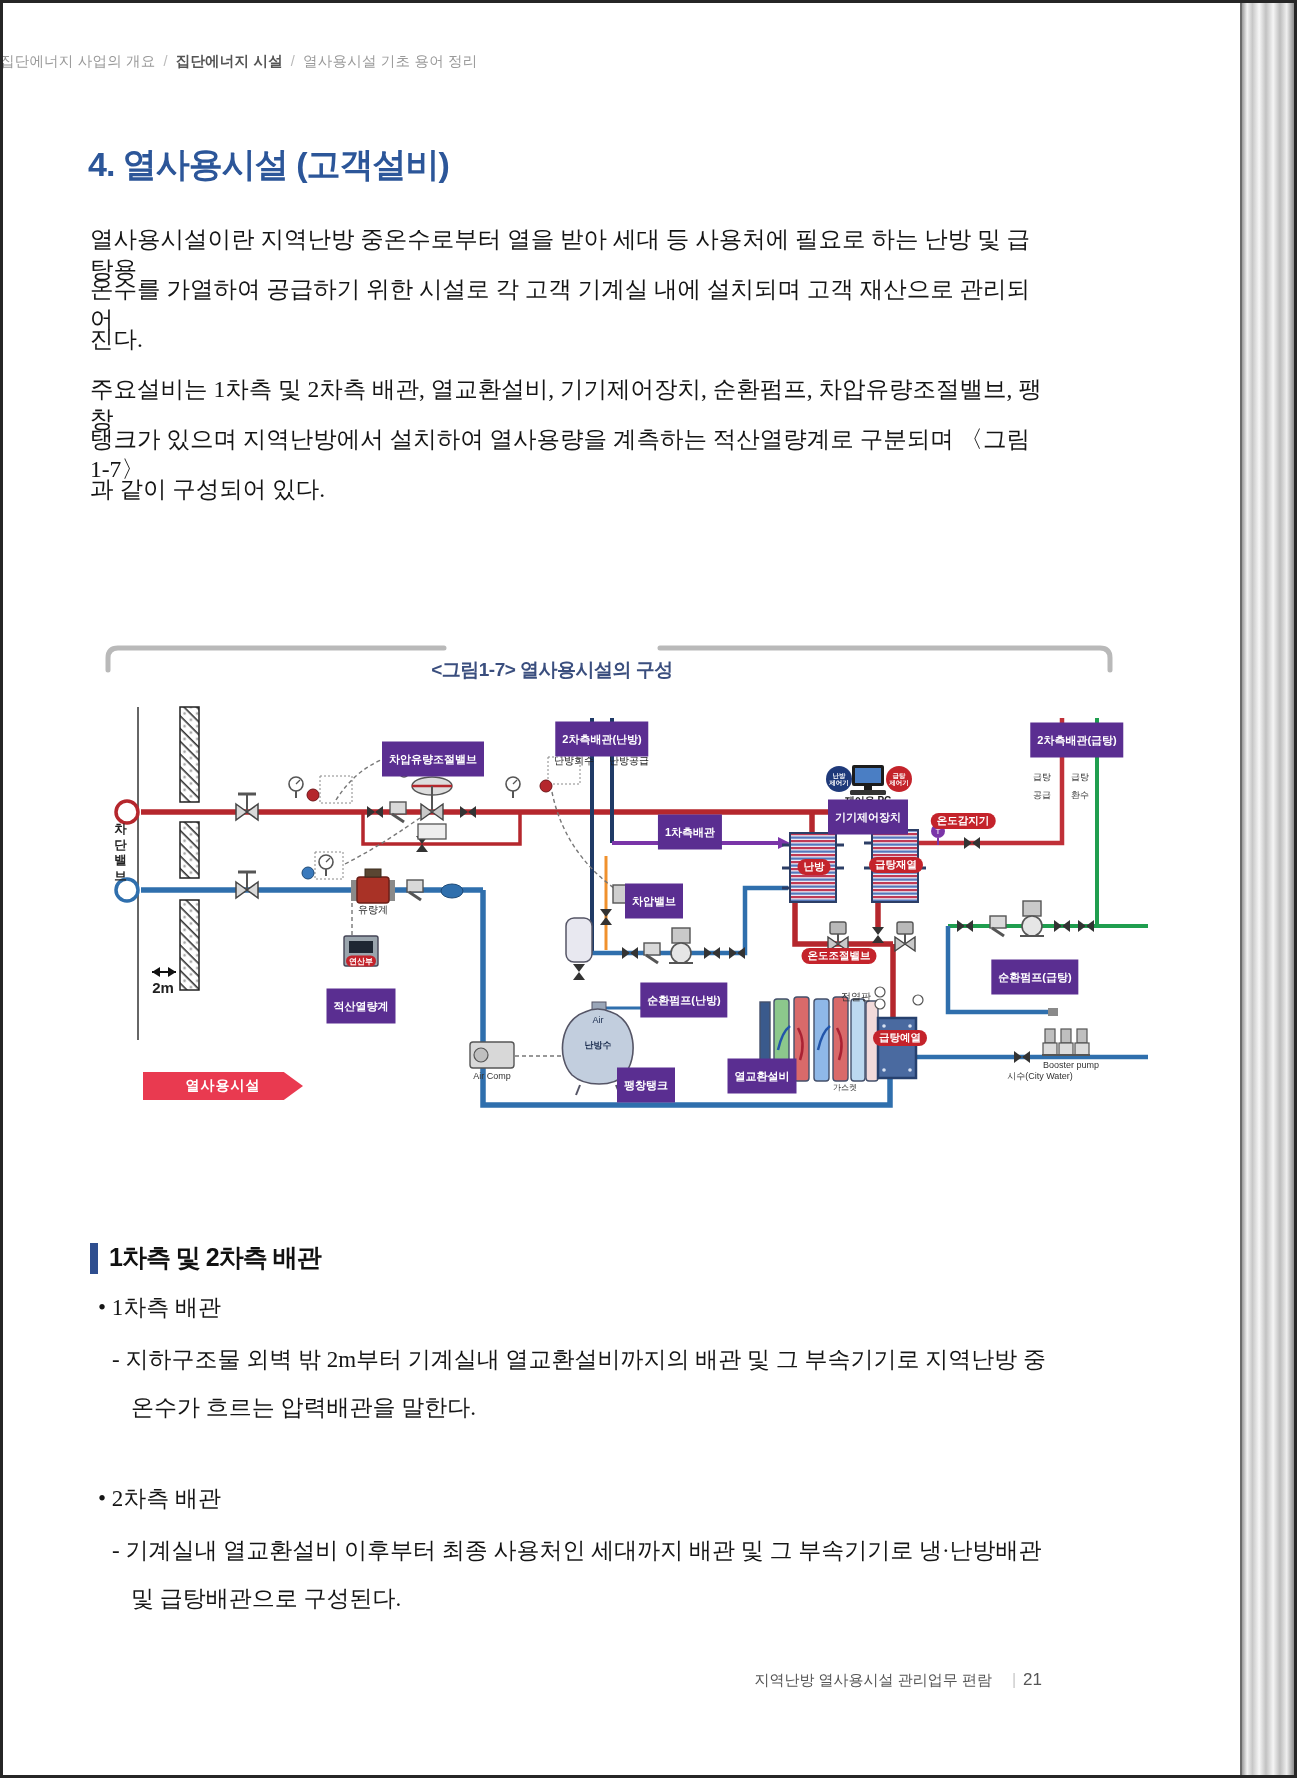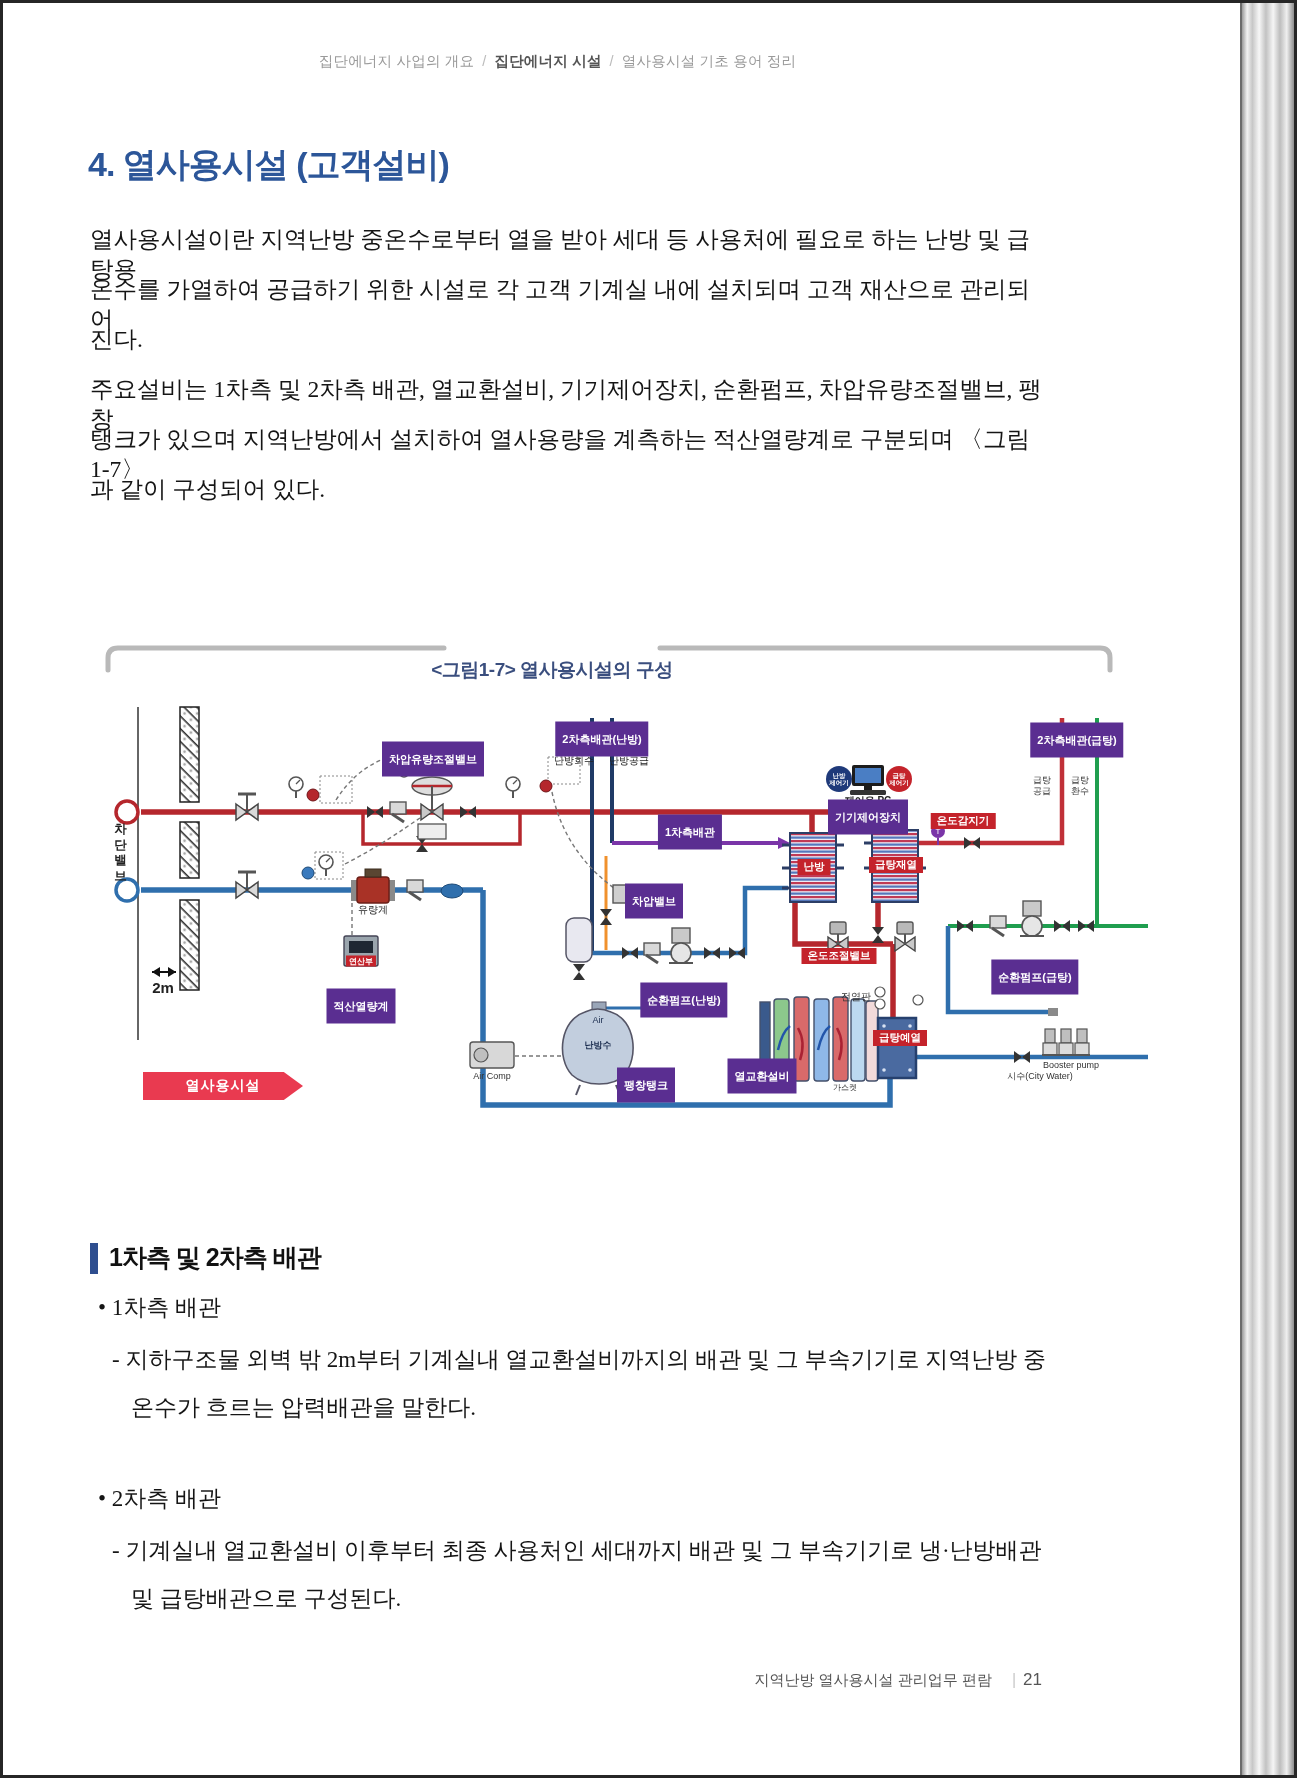--- a/index.html
+++ b/index.html
@@ -5,38 +5,38 @@
   html,body{margin:0;padding:0;background:#4a4a4a;}
   .stage{position:relative;width:1297px;height:1778px;background:#ffffff;overflow:hidden;
          font-family:"Liberation Sans",sans-serif;}
   .frame{position:absolute;inset:0;border:3px solid #262626;pointer-events:none;z-index:50;}
   .bookedge{position:absolute;top:3px;bottom:3px;right:3px;width:52px;z-index:40;
     border-left:2px solid #6b6b6b;
     background:linear-gradient(90deg,#9a9a9a 0%,#f2f2f2 10%,#c7c7c7 20%,#f7f7f7 33%,
       #c2c2c2 46%,#f5f5f5 60%,#bdbdbd 73%,#efefef 86%,#8d8d8d 100%);}
   .abs{position:absolute;}
   
-  .crumb{position:absolute;top:52px;left:0;width:1115px;text-align:center;font-size:14.5px;color:#9a9a9a;letter-spacing:.2px;}
+  .crumb{position:absolute;top:52px;left:0;width:1115px;text-align:left;font-size:14.5px;color:#9a9a9a;letter-spacing:.2px;}
   .crumb b{color:#555;font-weight:bold;}
   .crumb .s{color:#bbb;padding:0 8px;}
   
   .title{position:absolute;left:88px;top:142px;font-size:34px;font-weight:bold;color:#2c5699;letter-spacing:-1px;}
   .bodyline{position:absolute;left:90px;width:952px;font-family:"Liberation Serif",serif;
             font-size:23.5px;color:#151515;line-height:30px;}
   
   .cap{position:absolute;left:552px;top:670px;transform:translate(-50%,-50%);
        font-size:19px;font-weight:bold;color:#3a4e7e;letter-spacing:-0.5px;white-space:nowrap;}
   
   .pl{position:absolute;transform:translate(-50%,-50%);background:#5a2e91;color:#fff;
       font-size:11px;font-weight:bold;padding:10px 7px;white-space:nowrap;z-index:10;margin-top:28px;}
   .rl{position:absolute;transform:translate(-50%,-50%);background:#c4232b;color:#fff;
-      font-size:10.5px;font-weight:bold;padding:1px 6px;white-space:nowrap;z-index:10;}
+      font-size:10.5px;font-weight:bold;padding:1px 6px;white-space:nowrap;z-index:10;border-radius:8px;}
   .tt{position:absolute;transform:translate(-50%,-50%);font-size:10px;color:#222;white-space:nowrap;z-index:9;}
   .tt2{font-size:9px;color:#333;}
-  .pre{white-space:pre-line;text-align:right;line-height:11px;}
+  .pre{white-space:pre-line;text-align:right;line-height:18px;}
   .vert{position:absolute;width:15px;font-size:12.5px;font-weight:bold;color:#222;
         line-height:15.5px;word-break:break-all;text-align:center;z-index:9;}
   .banner{position:absolute;left:143px;top:1036px;width:160px;height:28px;background:#e93a50;
      color:#fff;font-size:14px;font-weight:bold;display:flex;align-items:center;justify-content:center;
      clip-path:polygon(0 0,88% 0,100% 50%,88% 100%,0 100%);z-index:10;letter-spacing:1px;margin-top:36px;}
   .cicon{position:absolute;transform:translate(-50%,-50%);width:26px;height:26px;border-radius:50%;
      color:#fff;font-size:6.5px;font-weight:bold;display:flex;align-items:center;justify-content:center;
      text-align:center;line-height:7px;white-space:pre-line;z-index:10;}
   
   .secbar{position:absolute;left:90px;top:1243px;width:8px;height:31px;background:#2e4e8f;}

